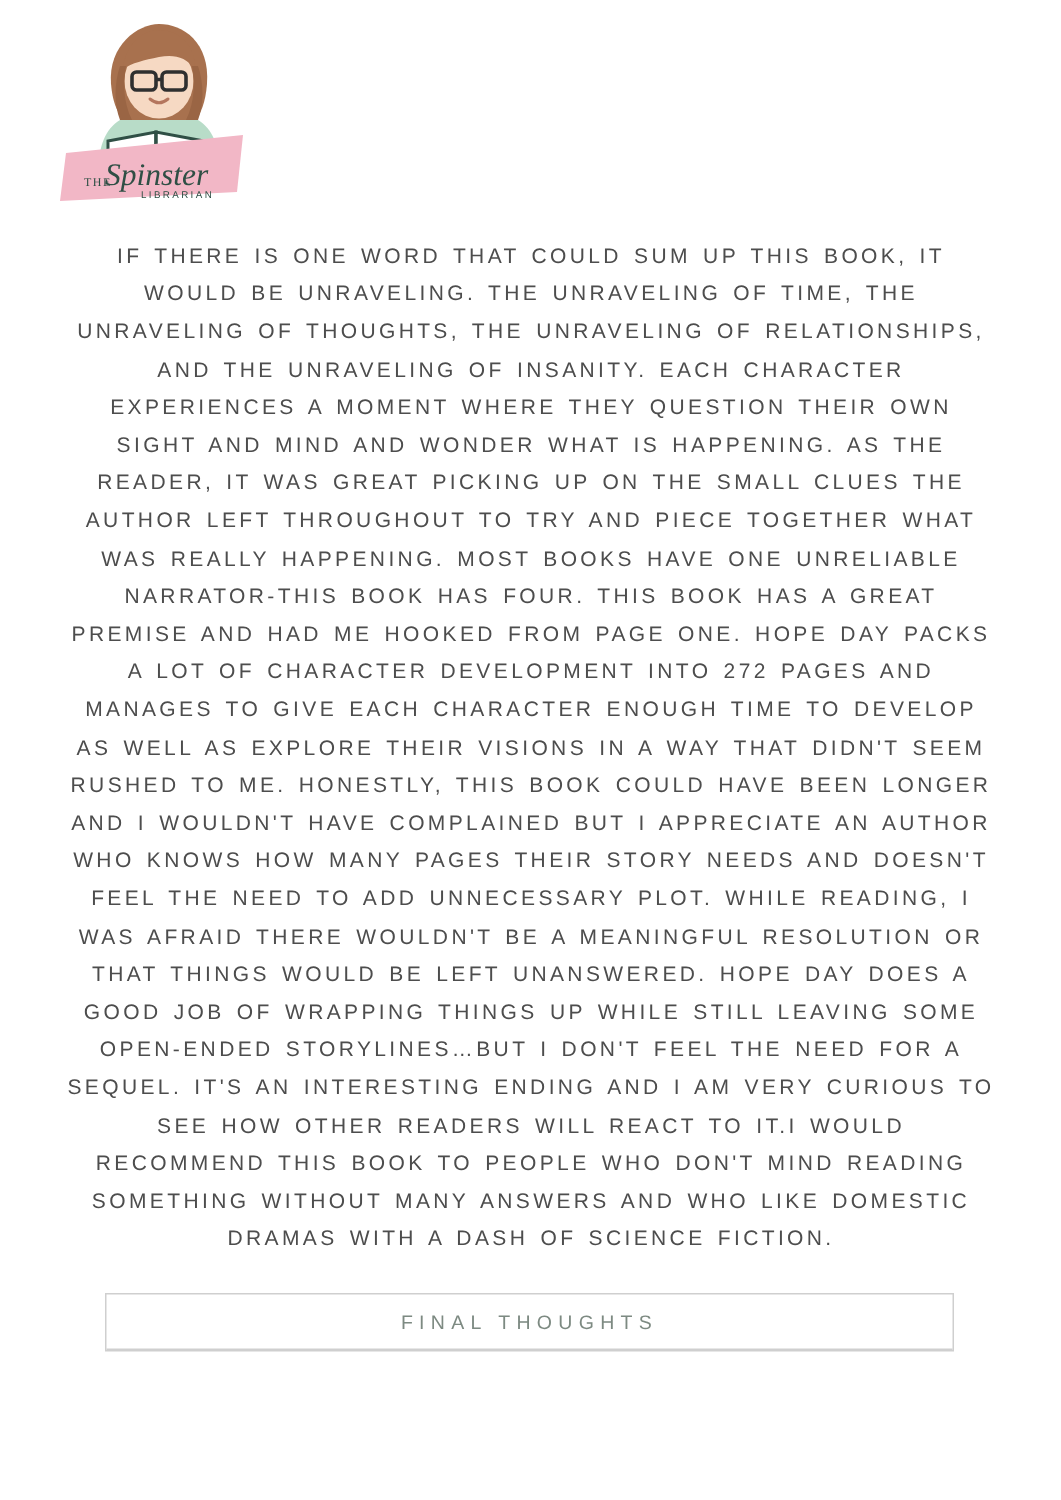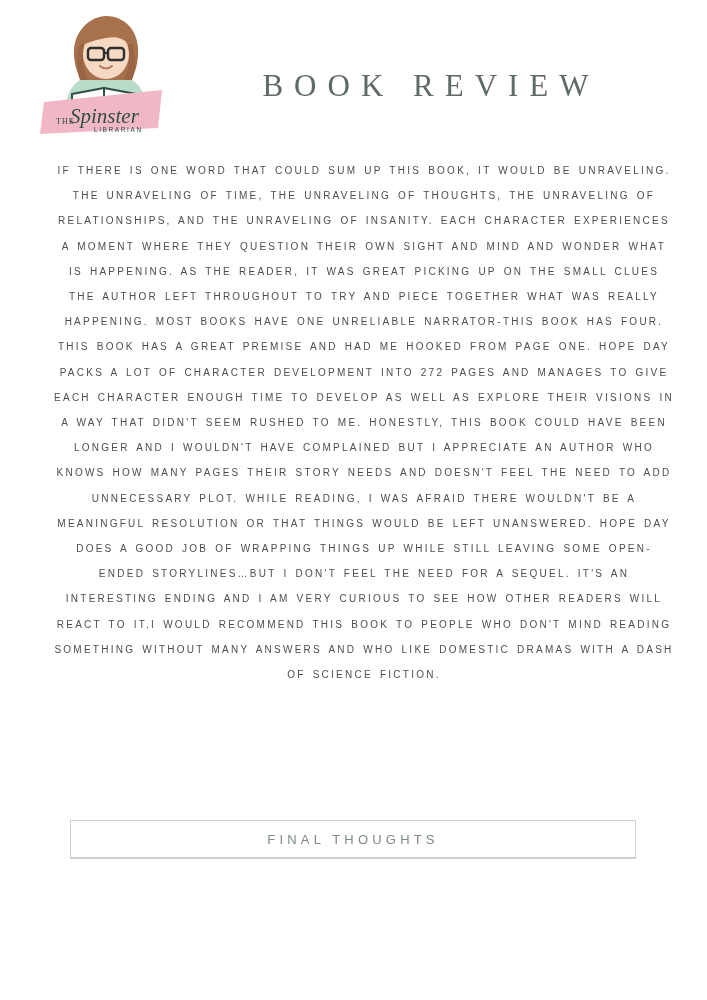--- a/index.html
+++ b/index.html
@@ -41,38 +41,38 @@
     letter-spacing: 11px;
     color: #5f6b63;
     font-weight: 400;
     font-family: "Liberation Serif", serif;
     white-space: nowrap;
   }
 
   
   .review {
     position: absolute;
-    left: 54px;
+    left: 44px;
     top: 158px;
     width: 620px;
     text-align: center;
-    font-size: 10px;
+    font-size: 14px;
     line-height: 25.2px;
     letter-spacing: 2.25px;
     color: #4d4d4d;
     text-transform: uppercase;
     font-family: "Liberation Sans", sans-serif;
     word-spacing: 2px;
   }
 
   
   .final-box {
     position: absolute;
     left: 70px;
-    top: 820px;
+    top: 862px;
     width: 566px;
     border: 1px solid #cfcfcf;
   }
   .final-header {
     height: 37px;
     border-bottom: 1px solid #cfcfcf;
     display: flex;
     align-items: center;
     justify-content: center;
     font-size: 13px;
@@ -126,21 +126,20 @@
         <line x1="68" y1="78" x2="68" y2="100" stroke="#2f4f45" stroke-width="2"></line>
 
         <path d="M8 92 L126 80 L122 118 L4 124 Z" fill="#f2b7c6"></path>
 
         <text x="20" y="114" font-family="Liberation Serif, serif" font-size="8" fill="#2f4f45" letter-spacing="1">THE</text>
         <text x="34" y="113" font-family="Liberation Serif, serif" font-size="21" font-style="italic" fill="#2f4f45">Spinster</text>
         <text x="58" y="122" font-family="Liberation Sans, sans-serif" font-size="6.5" fill="#2f4f45" letter-spacing="1.6">LIBRARIAN</text>
       </svg>
     </div>
 
-    <div class="title">BOOK REVIEW</div>
   </div>
 
   <div class="review">If there is one word that could sum up this book, it would be unraveling. The unraveling of time, the unraveling of thoughts, the unraveling of relationships, and the unraveling of insanity. Each character experiences a moment where they question their own sight and mind and wonder what is happening. As the reader, it was great picking up on the small clues the author left throughout to try and piece together what was really happening. Most books have one unreliable narrator-this book has four. This book has a great premise and had me hooked from page one. Hope Day packs a lot of character development into 272 pages and manages to give each character enough time to develop as well as explore their visions in a way that didn't seem rushed to me. Honestly, this book could have been longer and I wouldn't have complained but I appreciate an author who knows how many pages their story needs and doesn't feel the need to add unnecessary plot. While reading, I was afraid there wouldn't be a meaningful resolution or that things would be left unanswered. Hope Day does a good job of wrapping things up while still leaving some open-ended storylines…but I don't feel the need for a sequel. It's an interesting ending and I am very curious to see how other readers will react to it.I would recommend this book to people who don't mind reading something without many answers and who like domestic dramas with a dash of science fiction.</div>
 
   <div class="final-box">
     <div class="final-header">FINAL THOUGHTS</div>
   </div>
 
 </div>
 

